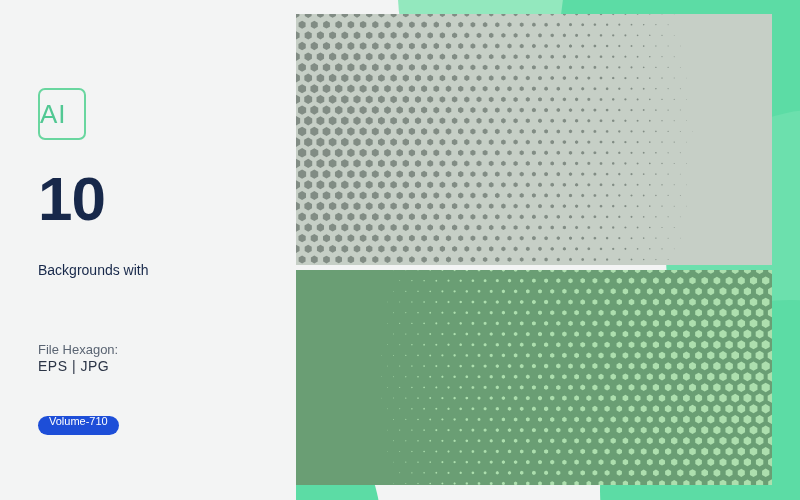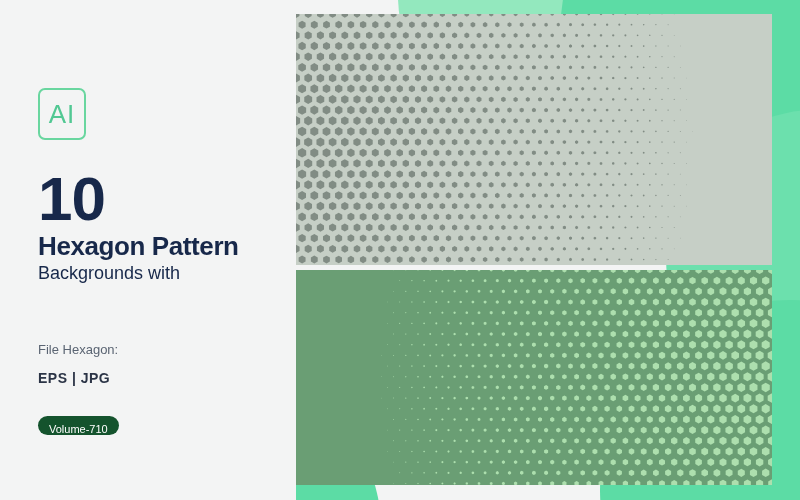--- a/index.html
+++ b/index.html
@@ -79,21 +79,21 @@
     position: absolute;
     left: 0;
     top: 88px;
     width: 48px;
     height: 52px;
     box-sizing: border-box;
     border: 2px solid #69d69f;
     border-radius: 7px;
     display: flex;
     align-items: center;
-    justify-content: center;
+    justify-content: flex-start;
   }
   #ai-badge-label {
     font-size: 26px;
     font-weight: 300;
     color: #52c893;
     letter-spacing: 1px;
     line-height: 1;
   }
 
   #count-number {
@@ -116,55 +116,55 @@
     color: #17284a;
     line-height: 1;
     letter-spacing: -0.4px;
     white-space: nowrap;
   }
 
   #title-sub {
     position: absolute;
     left: 0;
     top: 262px;
-    font-size: 18px;
+    font-size: 14px;
     font-weight: normal;
     color: #17284a;
     line-height: 1.25;
   }
 
   #formats-label {
     position: absolute;
     left: 0;
     top: 343px;
     font-size: 13px;
     color: #5a6472;
     line-height: 1;
   }
   #formats-value {
     position: absolute;
     left: 0;
-    top: 371px;
+    top: 359px;
     font-size: 14px;
-    font-weight: bold;
+    font-weight: normal;
     color: #2b3446;
     line-height: 1;
     letter-spacing: 0.5px;
   }
 
   #volume-badge {
     position: absolute;
     left: 0;
     top: 416px;
     height: 19px;
     padding: 0 11px;
     border-radius: 10px;
-    background: #14532d;
+    background: #1d4ed8;
     display: flex;
-    align-items: flex-end;
+    align-items: flex-start;
   }
   #volume-badge-label {
     font-size: 11px;
     color: #ffffff;
     font-weight: normal;
     line-height: 1;
   }
 
   
   .panel {
@@ -204,21 +204,20 @@
   <div id="blob-white-mask"></div>
 
   <div id="info-col">
 
     <div id="ai-badge">
       <span id="ai-badge-label">AI</span>
     </div>
 
     <div id="count-number">10</div>
 
-    <div id="title-main">Hexagon Pattern</div>
 
     <div id="title-sub">
       <div>Backgrounds with</div>
     </div>
 
     <div id="formats-label">File Hexagon:</div>
     <div id="formats-value">EPS  |  JPG</div>
 
     <div id="volume-badge">
       <span id="volume-badge-label">Volume-710</span>

